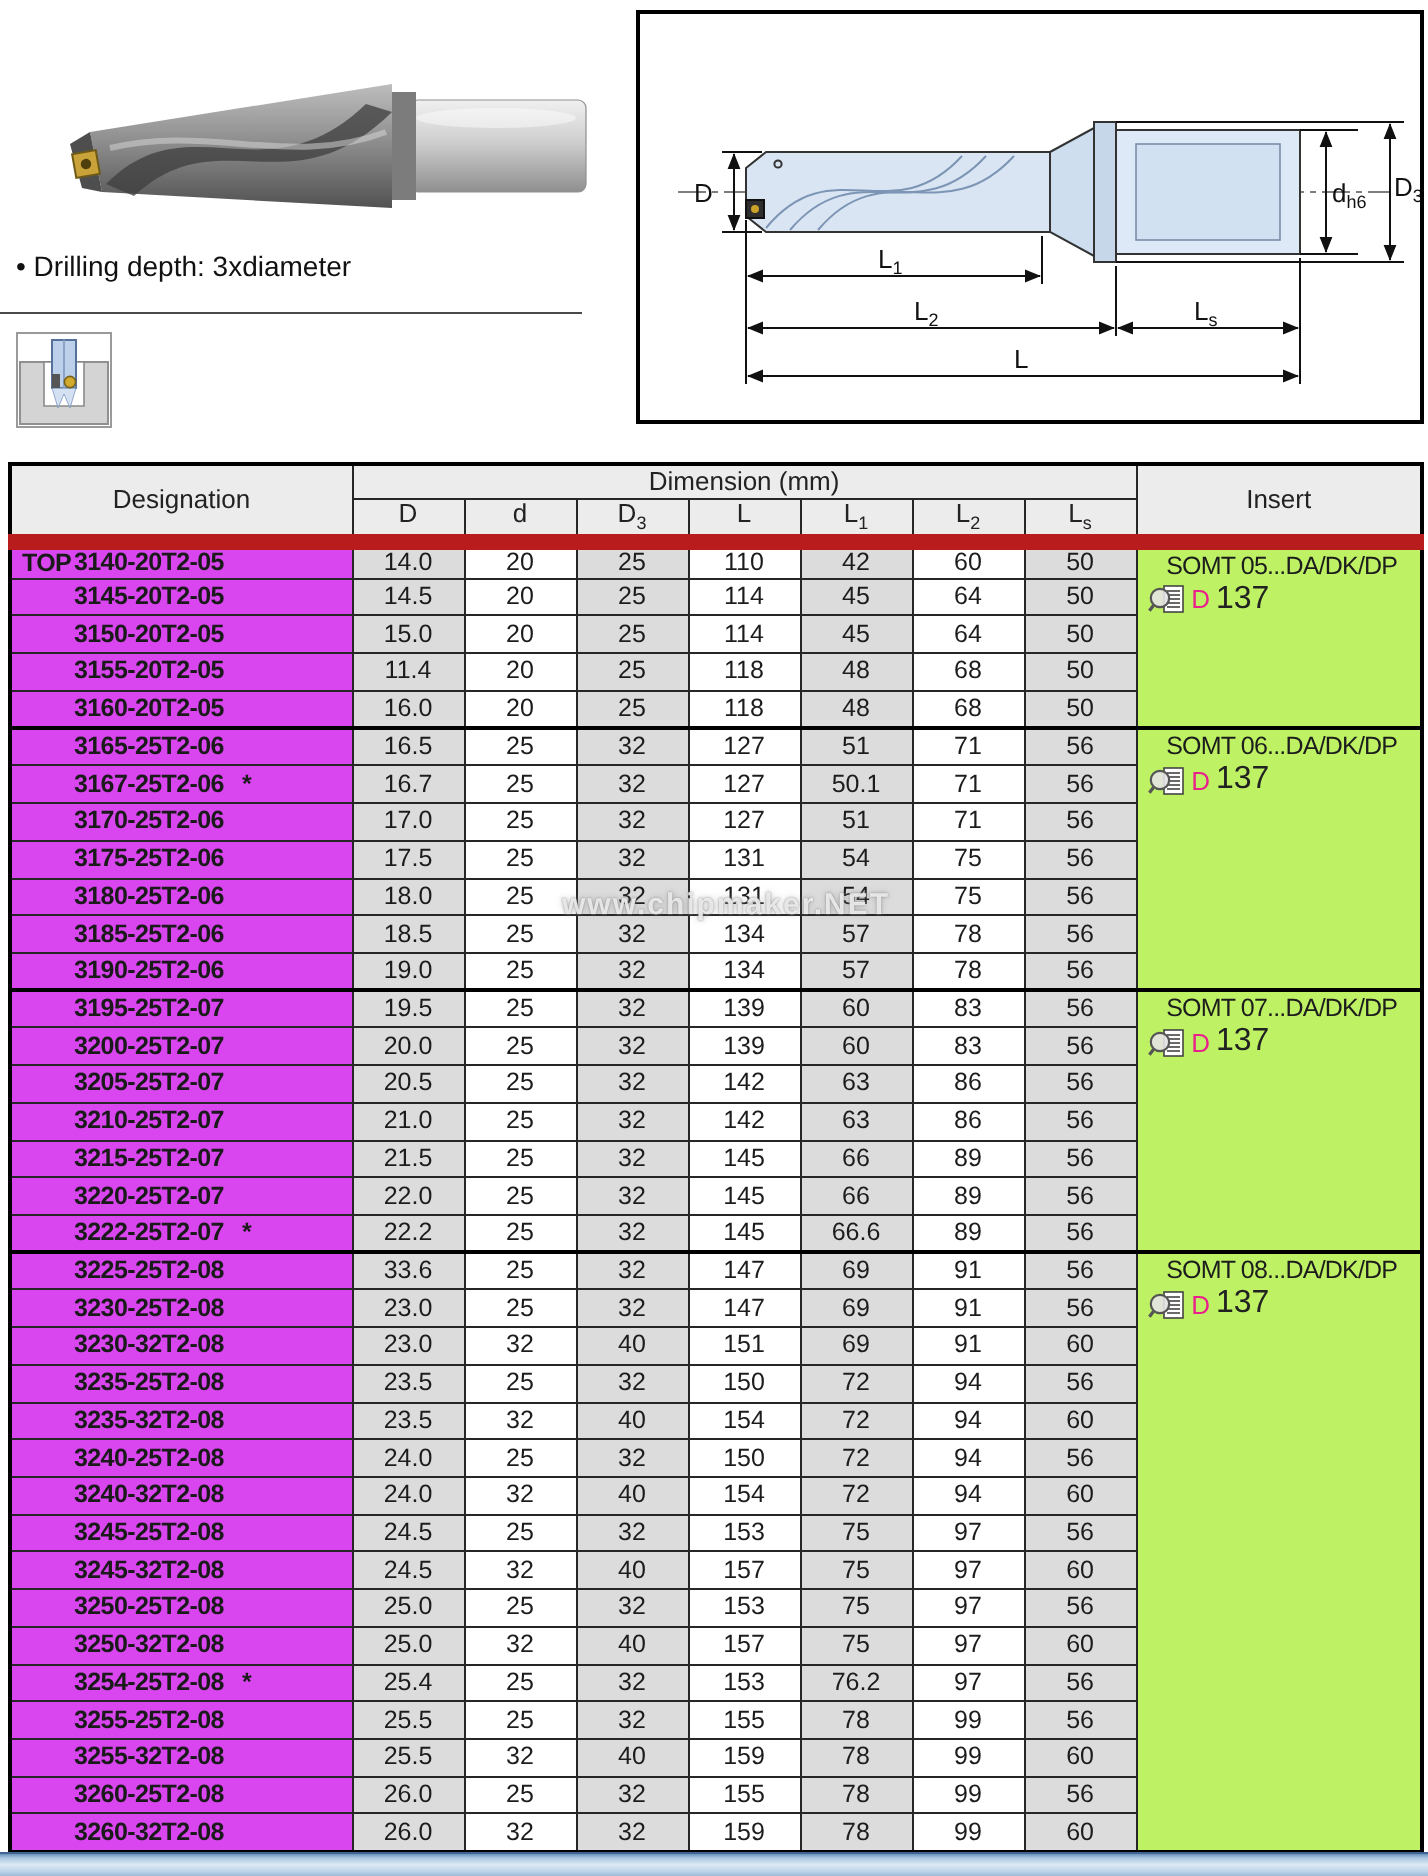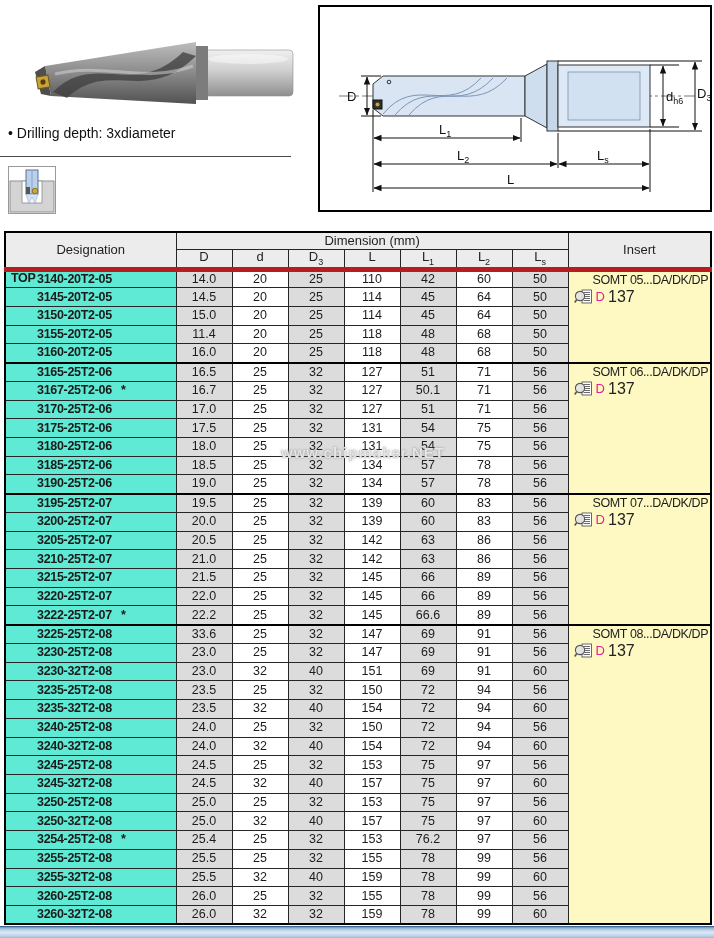--- a/index.html
+++ b/index.html
@@ -22,32 +22,32 @@
     position:absolute; left:4px; top:231px; width:706px;
     border-collapse:collapse; table-layout:fixed; border:2px solid #000;
   }
   table.catalog th, table.catalog td { border:1px solid #262626; line-height:1.05; }
   thead tr { height:17px; }
   thead th { background:#ececec; font-weight:normal; font-size:13px; color:#222; text-align:center; }
   tbody tr { height:18.72px; }
   tbody td.num { text-align:center; font-size:12.5px; color:#1c1c1c; background:#fff; }
   tbody td.shade { background:#dcdcdc; }
   tbody td.des {
-    background:#5eead4; text-align:left; padding-left:31px; position:relative;
+    background:#d946ef; text-align:left; padding-left:31px; position:relative;
     font-weight:bold; font-size:12.5px; letter-spacing:-0.3px; white-space:nowrap;
   }
   .top-tag { position:absolute; left:5px; top:50%; transform:translateY(-50%); font-weight:bold; }
   .star { margin-left:9px; font-weight:bold; }
-  td.insert-cell { background:#fef9c3; vertical-align:top; padding:2px 2px 0 5px; text-align:right; }
+  td.insert-cell { background:#bef264; vertical-align:top; padding:2px 2px 0 5px; text-align:center; }
   .ins-name { font-size:12.5px; letter-spacing:-0.4px; color:#1c1c1c; white-space:nowrap; }
   .ins-ref { display:flex; align-items:center; gap:3px; margin-top:2px; }
   .ref-d { color:#ea1f8c; font-size:13px; }
   .ref-num { color:#222; font-size:16px; }
   tr.group-start td { border-top:2px solid #000; }
-  thead { border-bottom:5px solid #b91c1c; }
+  thead { border-bottom:8px solid #b91c1c; }
   sub { font-size:9px; }
   
   .watermark {
     position:absolute; left:281px; top:444px; font-size:15px; font-weight:bold; letter-spacing:1px;
     color:rgba(255,255,255,0.78);
     text-shadow:0 0 1px rgba(130,130,130,0.95), 0 0 3px rgba(140,140,140,0.55);
   }
   .bottom-bar {
     position:absolute; left:0; bottom:0; width:714px; height:12px;
     border-top:1px solid #3f6491;

